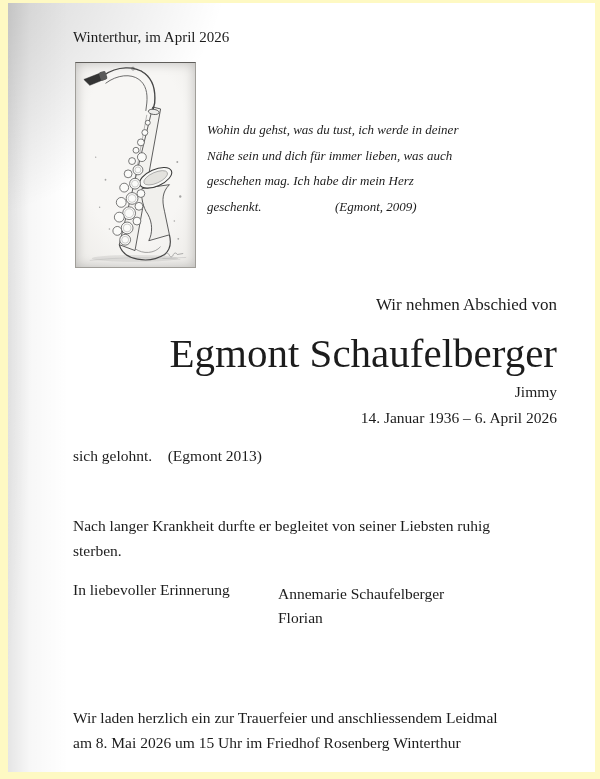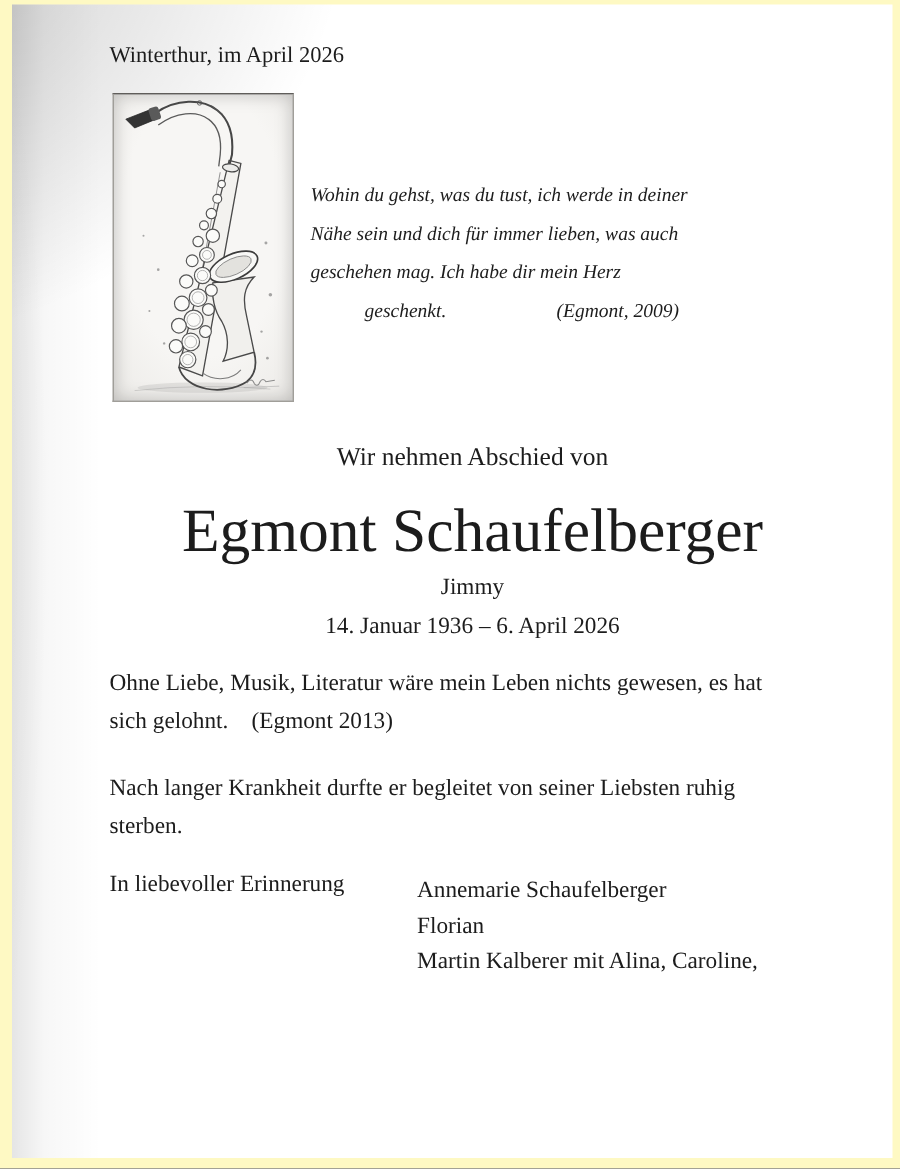--- a/index.html
+++ b/index.html
@@ -39,25 +39,25 @@
     box-shadow:inset 0 0 12px rgba(0,0,0,0.22);
     box-sizing:border-box;
   }
   .artwork svg{display:block;width:100%;height:100%;}
   .quote{
     position:absolute;left:199px;top:114px;
     font-style:italic;
     font-size:13px;line-height:25.5px;
     white-space:nowrap;
   }
-  .q-last{position:relative;margin-left:36px;}
+  .q-last{position:relative;}
   .q-attr{position:absolute;left:128px;top:0;}
   .centered{
     position:absolute;left:65px;width:484px;
-    text-align:center;white-space:nowrap;font-family:Liberation Serif, serif;
+    text-align:right;white-space:nowrap;font-family:Liberation Serif, serif;
   }
   .intro{top:291px;font-size:17px;line-height:22px;}
   .name{
     top:329px;margin:0;
     font-size:41px;line-height:42px;font-weight:normal;
   }
   .nickname{top:378px;font-size:15.5px;line-height:21px;}
   .dates{top:404px;font-size:15.5px;line-height:22px;}
   .bodyblock{
     position:absolute;left:65px;
@@ -164,32 +164,34 @@
         <span class="q-attr">(Egmont, 2009)</span>
       </div>
     </div>
 
     <div class="centered intro">Wir nehmen Abschied von</div>
     <h1 class="centered name">Egmont Schaufelberger</h1>
     <div class="centered nickname">Jimmy</div>
     <div class="centered dates">14. Januar 1936 – 6. April 2026</div>
 
     <div class="bodyblock para1">
-      <div>Ohne Liebe, Musik, Literatur wäre mein Leben nichts gewesen, es hat</div>
       <div>sich gelohnt.  (Egmont 2013)</div>
     </div>
 
     <div class="bodyblock para2">
       <div>Nach langer Krankheit durfte er begleitet von seiner Liebsten ruhig</div>
       <div>sterben.</div>
     </div>
 
     <div class="bodyblock mourning">
       <div>In liebevoller Erinnerung</div>
       <div class="m-names">
         <div>Annemarie Schaufelberger</div>
         <div>Florian</div>
-        <div>Martin Kalberer mit Alina, Caroline,</div>
       </div>
     </div>
 
+    <div class="bodyblock funeral">
+      <div>Wir laden herzlich ein zur Trauerfeier und anschliessendem Leidmal</div>
+      <div>am 8. Mai 2026 um 15 Uhr im Friedhof Rosenberg Winterthur</div>
+    </div>
   </div>
 </div>
 
 </body></html>

